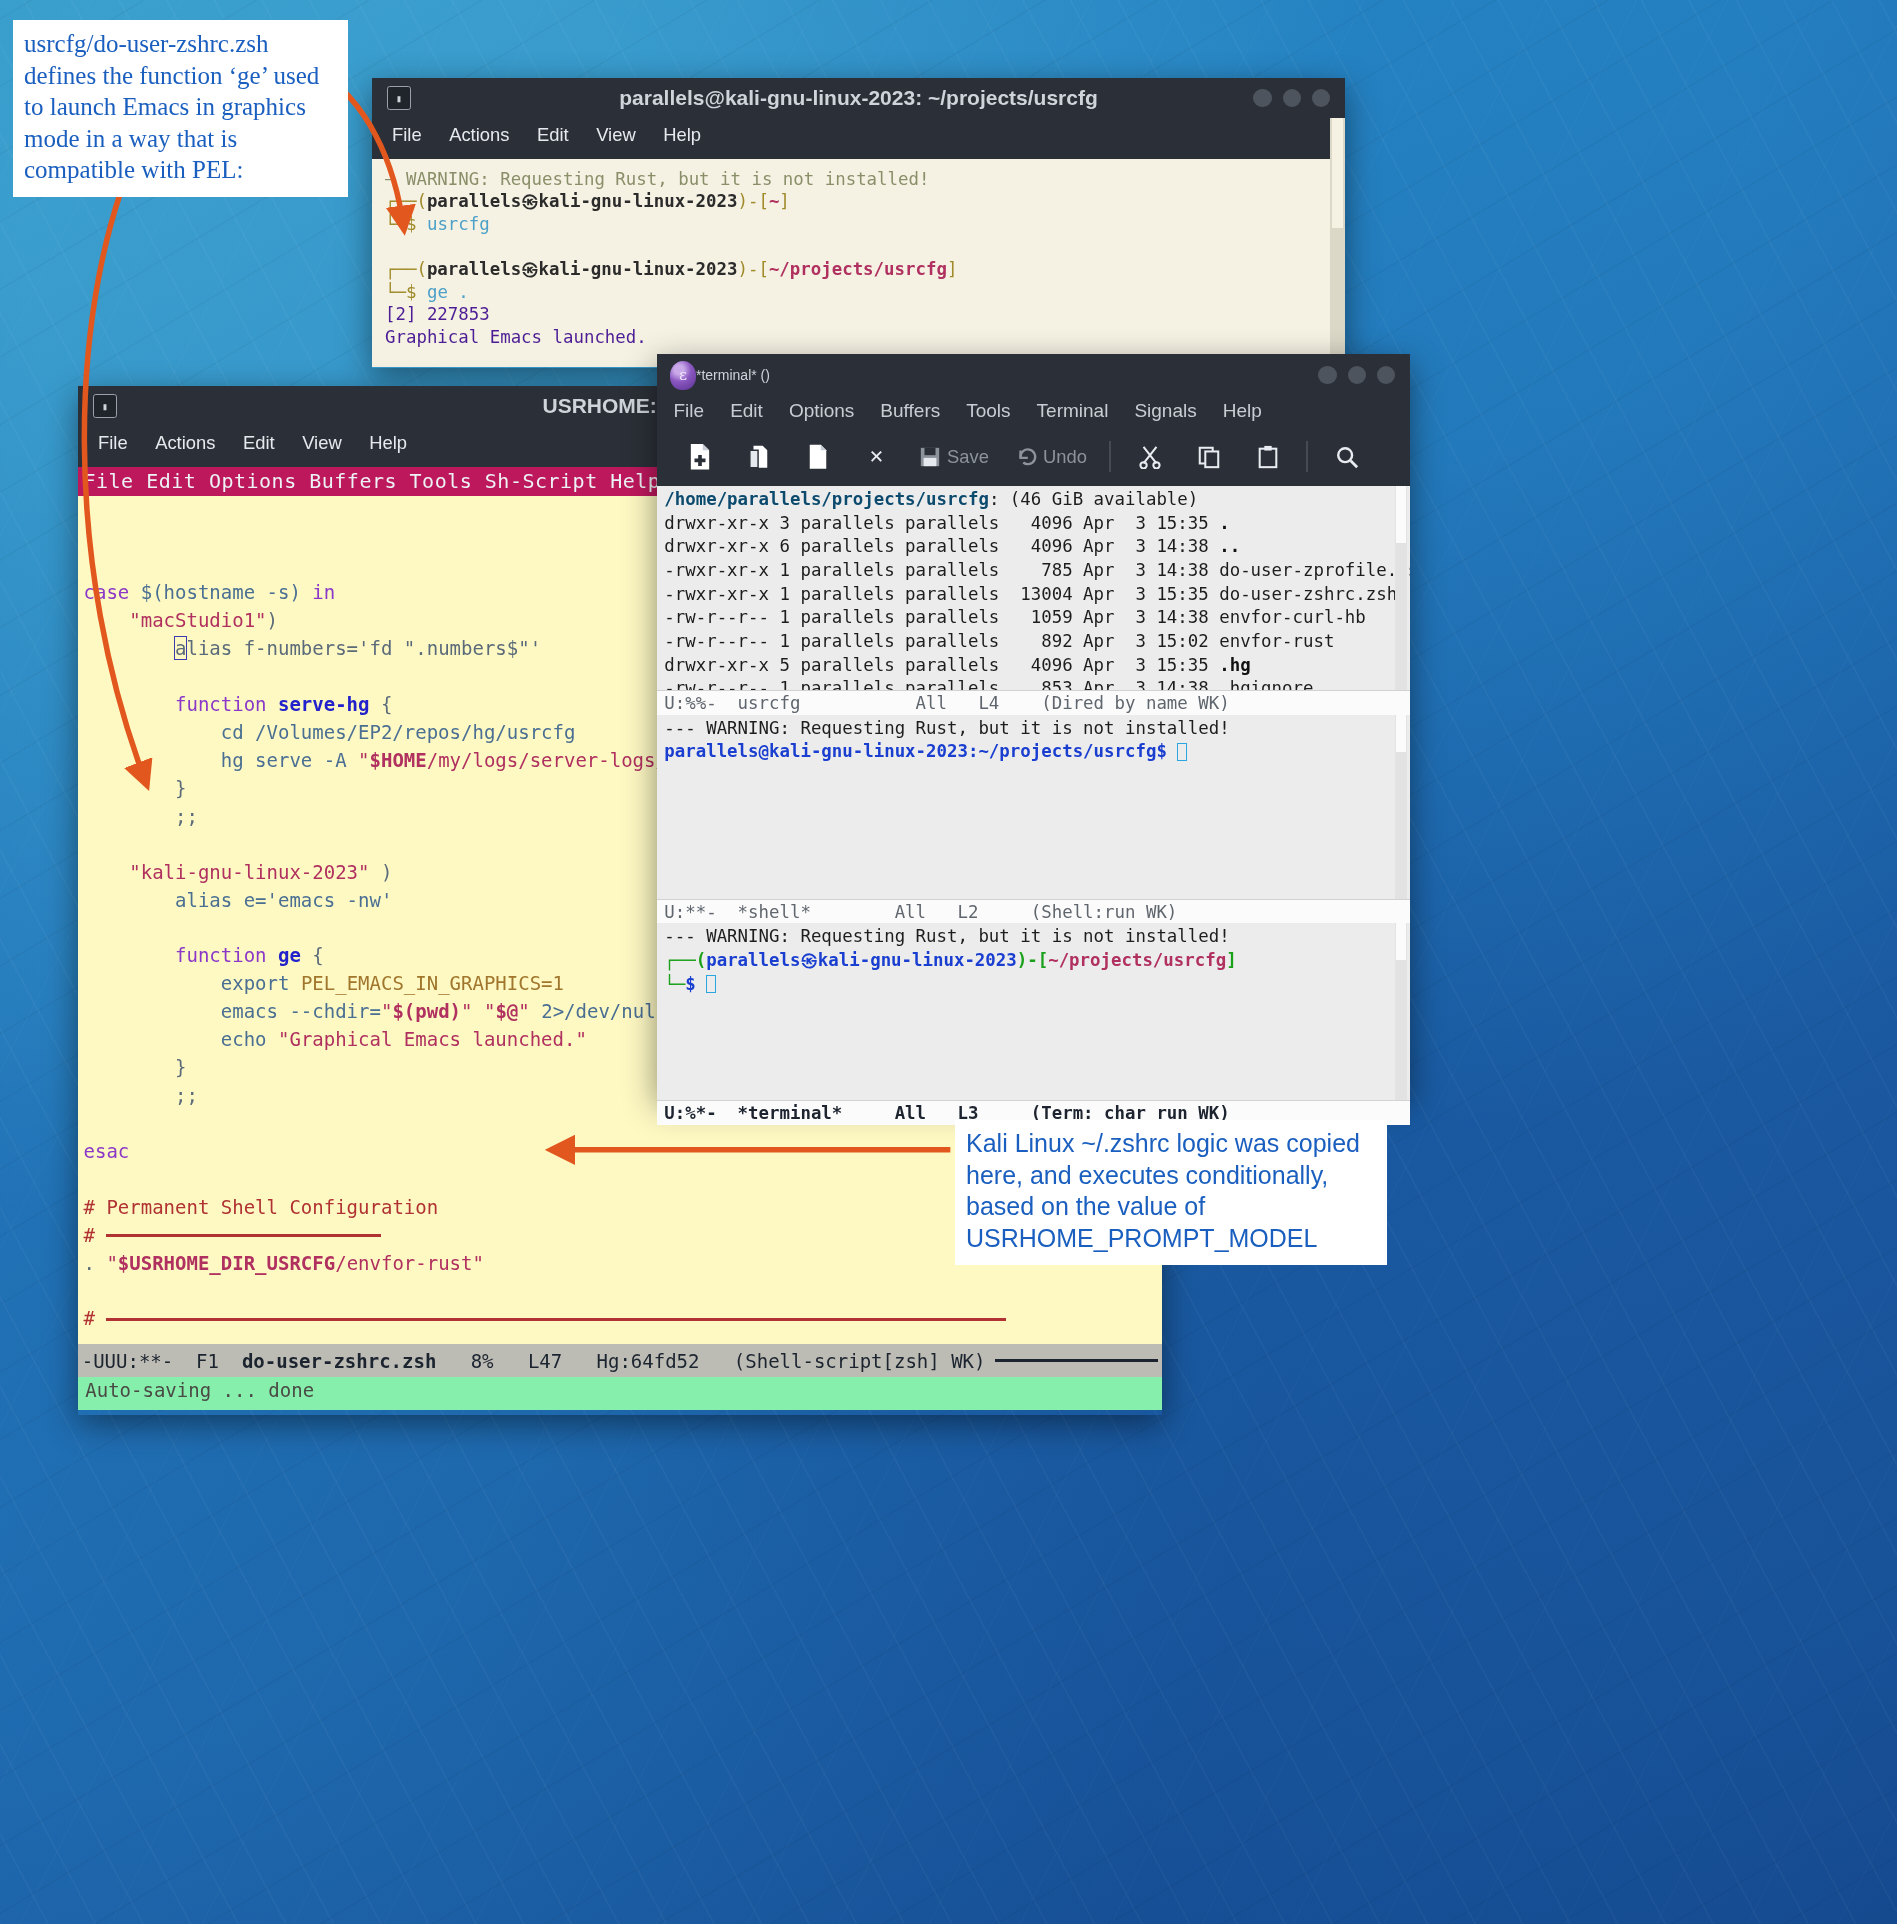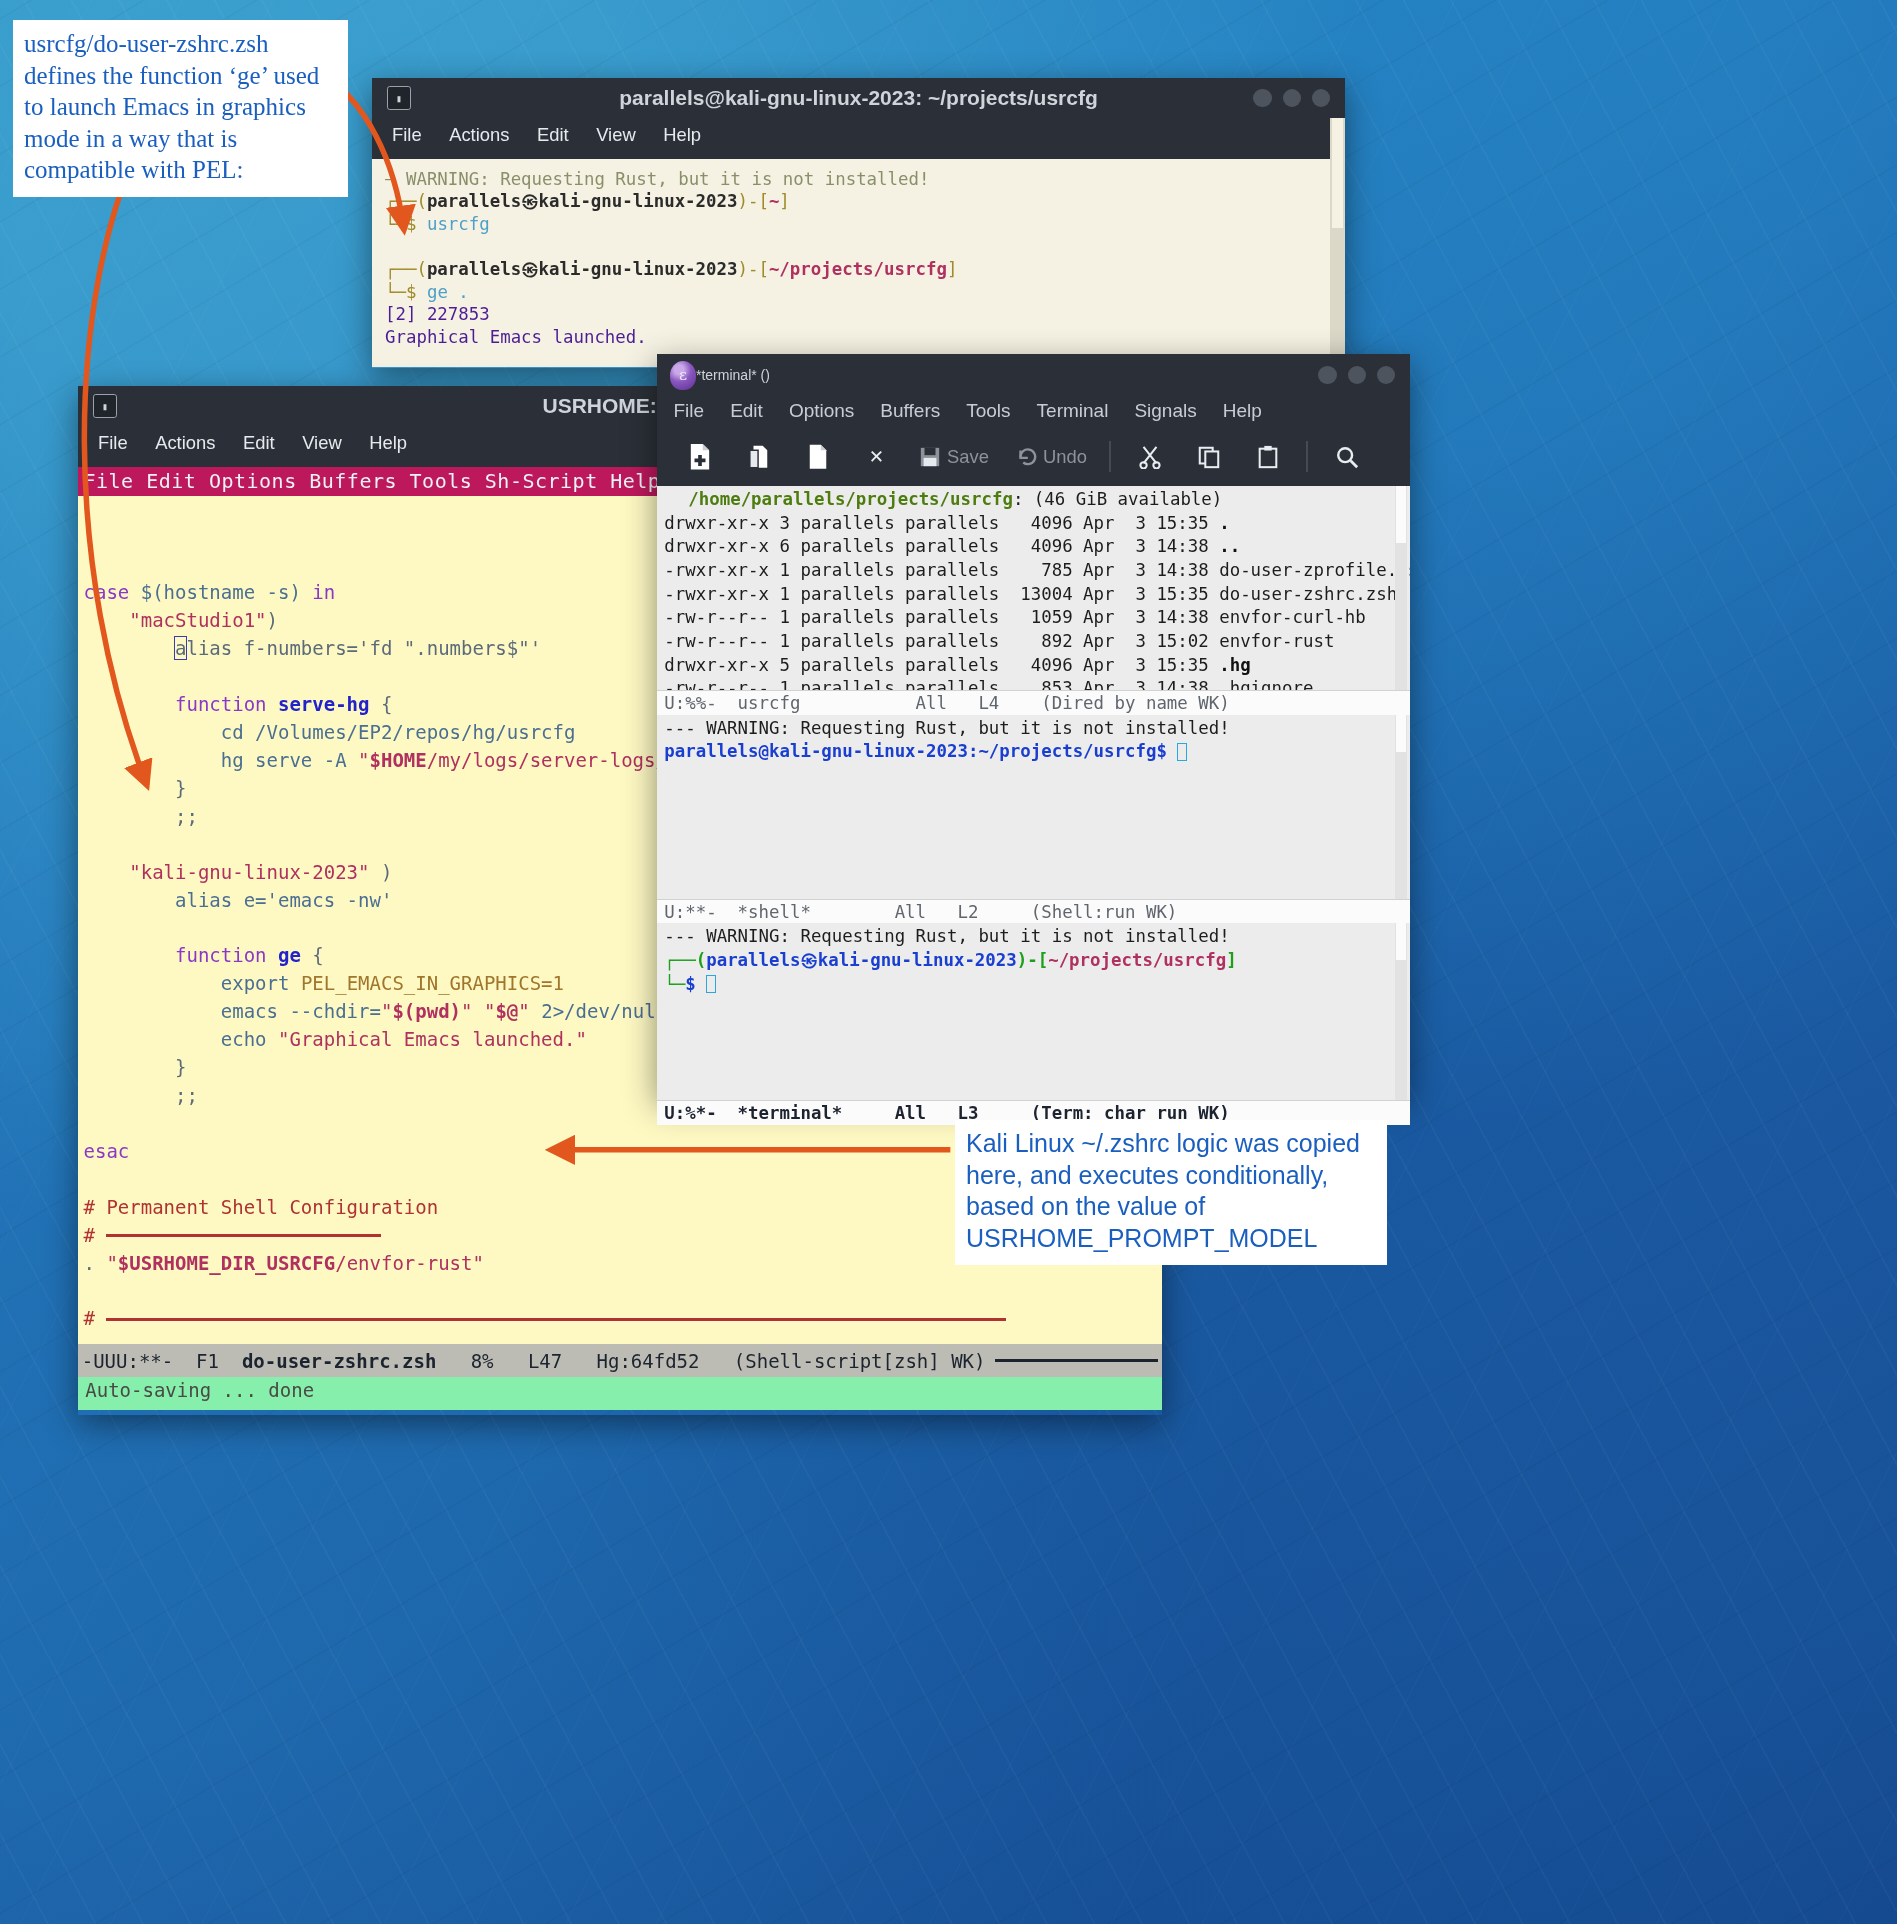--- a/index.html
+++ b/index.html
@@ -133,21 +133,21 @@
   #eterm .pane{ background:#ececec; padding:1.8px 0 0 7.3px;
     font-family:"DejaVu Sans Mono","Liberation Mono",monospace;
     font-size:17.4px; line-height:1.36; color:#1d1d1d; overflow:hidden; position:relative;}
   #eterm .pane .ln{ white-space:pre; }
   #eterm .ml{
     background:#fbfbfb; color:#60666e; font-size:17.4px; white-space:pre;
     font-family:"DejaVu Sans Mono","Liberation Mono",monospace;
     padding:1.8px 7.3px; border-top:0.9px solid #d2d2d2;
   }
   #eterm .ml.active{ color:#1d2430; font-weight:bold; }
-  .d-dir{ color:#4d7c0f; font-weight:bold;margin-left:24px; }
+  .d-dir{ color:#0c4a6e; font-weight:bold; }
   .d-bold{ color:#111; font-weight:bold; }
   .e-prompt{ color:#1a3fd0; font-weight:bold; }
   .e-par{ color:#1aa01a; font-weight:bold; }
   .e-path{ color:#b03060; font-weight:bold; }
   .e-cursor{ display:inline-block;width:10px;height:18.4px;border:1.8px solid #2aa7e0;vertical-align:-3.7px;}
   .escroll{ position:absolute; right:2.8px; top:0; bottom:0; width:12px; background:#e2e2e2; }
   .escroll i{ position:absolute; left:0.9px; width:10px; background:#fbfbfb; display:block; top:0; height:55px;}
 
   
   .callout{

